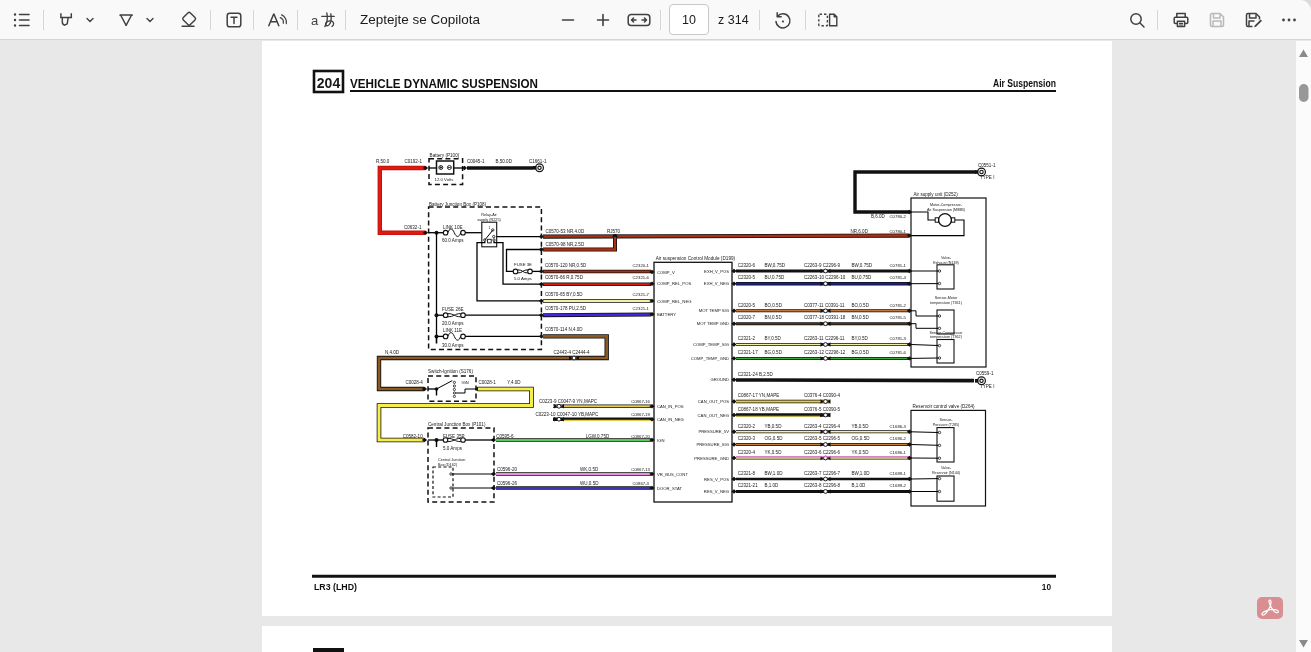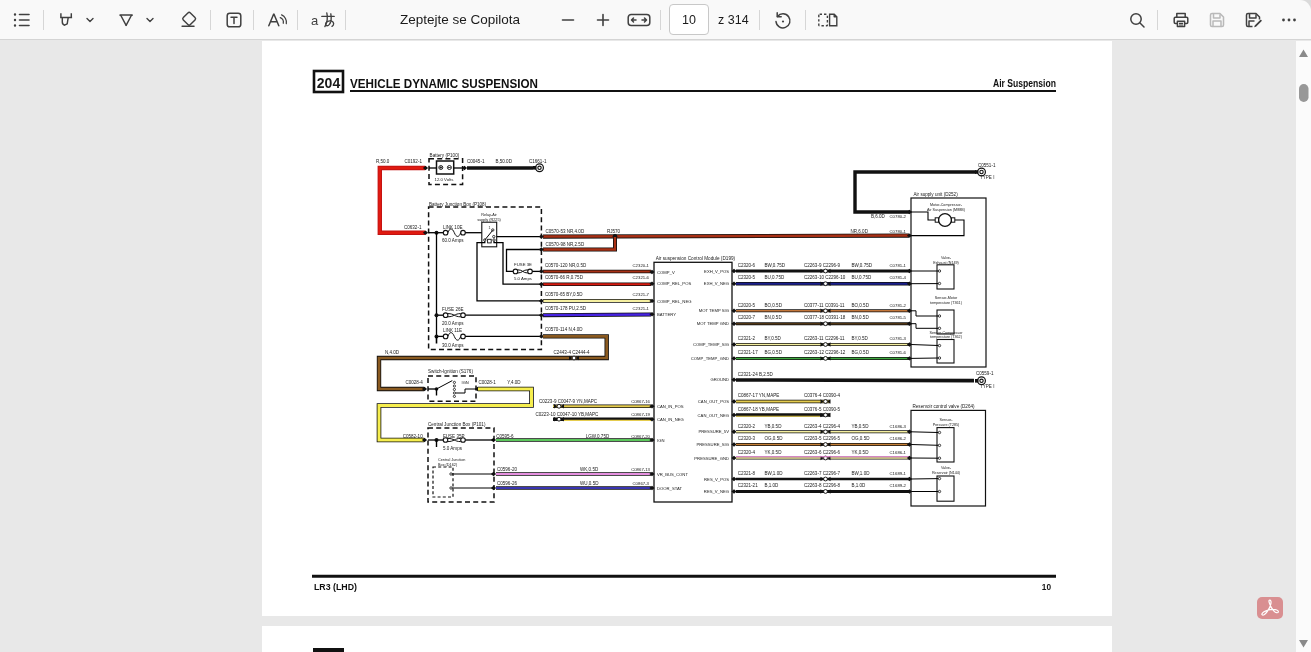--- a/index.html
+++ b/index.html
@@ -1,19 +1,19 @@
 <!DOCTYPE html>
 <html><head><meta charset="utf-8"><style>
 * { margin:0; padding:0; box-sizing:border-box; }
 body { width:1311px; height:652px; overflow:hidden; font-family:"Liberation Sans",sans-serif; background:#e8e8e8; }
 #toolbar { position:absolute; left:0; top:0; width:1311px; height:40px; background:#f9f9f9; border-bottom:1px solid #d4d4d4; border-top-right-radius:11px; z-index:5; }
 #topcorner { position:absolute; right:0; top:0; width:14px; height:14px; background:#dadada; z-index:4; }
 .ic { position:absolute; top:10px; height:20px; }
 .sep { position:absolute; top:10px; width:1px; height:20px; background:#d6d6d6; }
-#copilot { position:absolute; left:360px; top:12px; font-size:13.5px; color:#1b1b1b;margin-left:40px; }
+#copilot { position:absolute; left:360px; top:12px; font-size:13.5px; color:#1b1b1b; }
 #pagebox { position:absolute; left:669px; top:4px; width:40px; height:31px; background:#fff; border:1px solid #c8c8c8; border-radius:4px; font-size:12.5px; color:#1b1b1b; text-align:center; line-height:30px; }
 #ztext { position:absolute; left:718px; top:13px; font-size:12.5px; color:#1b1b1b; }
 #content { position:absolute; left:0; top:41px; width:1296px; height:640px; background:#e8e8e8;margin-left:40px; }
 #page1 { position:absolute; left:222px; top:0px; width:850px; height:575px; background:#fff; }
 #page2 { position:absolute; left:222px; top:585px; width:850px; height:26px; background:#fff; }
 #p2box { position:absolute; left:51px; top:22px; width:31px; height:4px; background:#111; }
 #sbar { position:absolute; left:1296px; top:41px; width:15px; height:611px; background:#fbfbfb; }
 #adobe { position:absolute; left:1257px; top:597px; width:26px; height:22px; background:#d98f91; border-radius:5px; z-index:3; }
 </style></head>
 <body>

